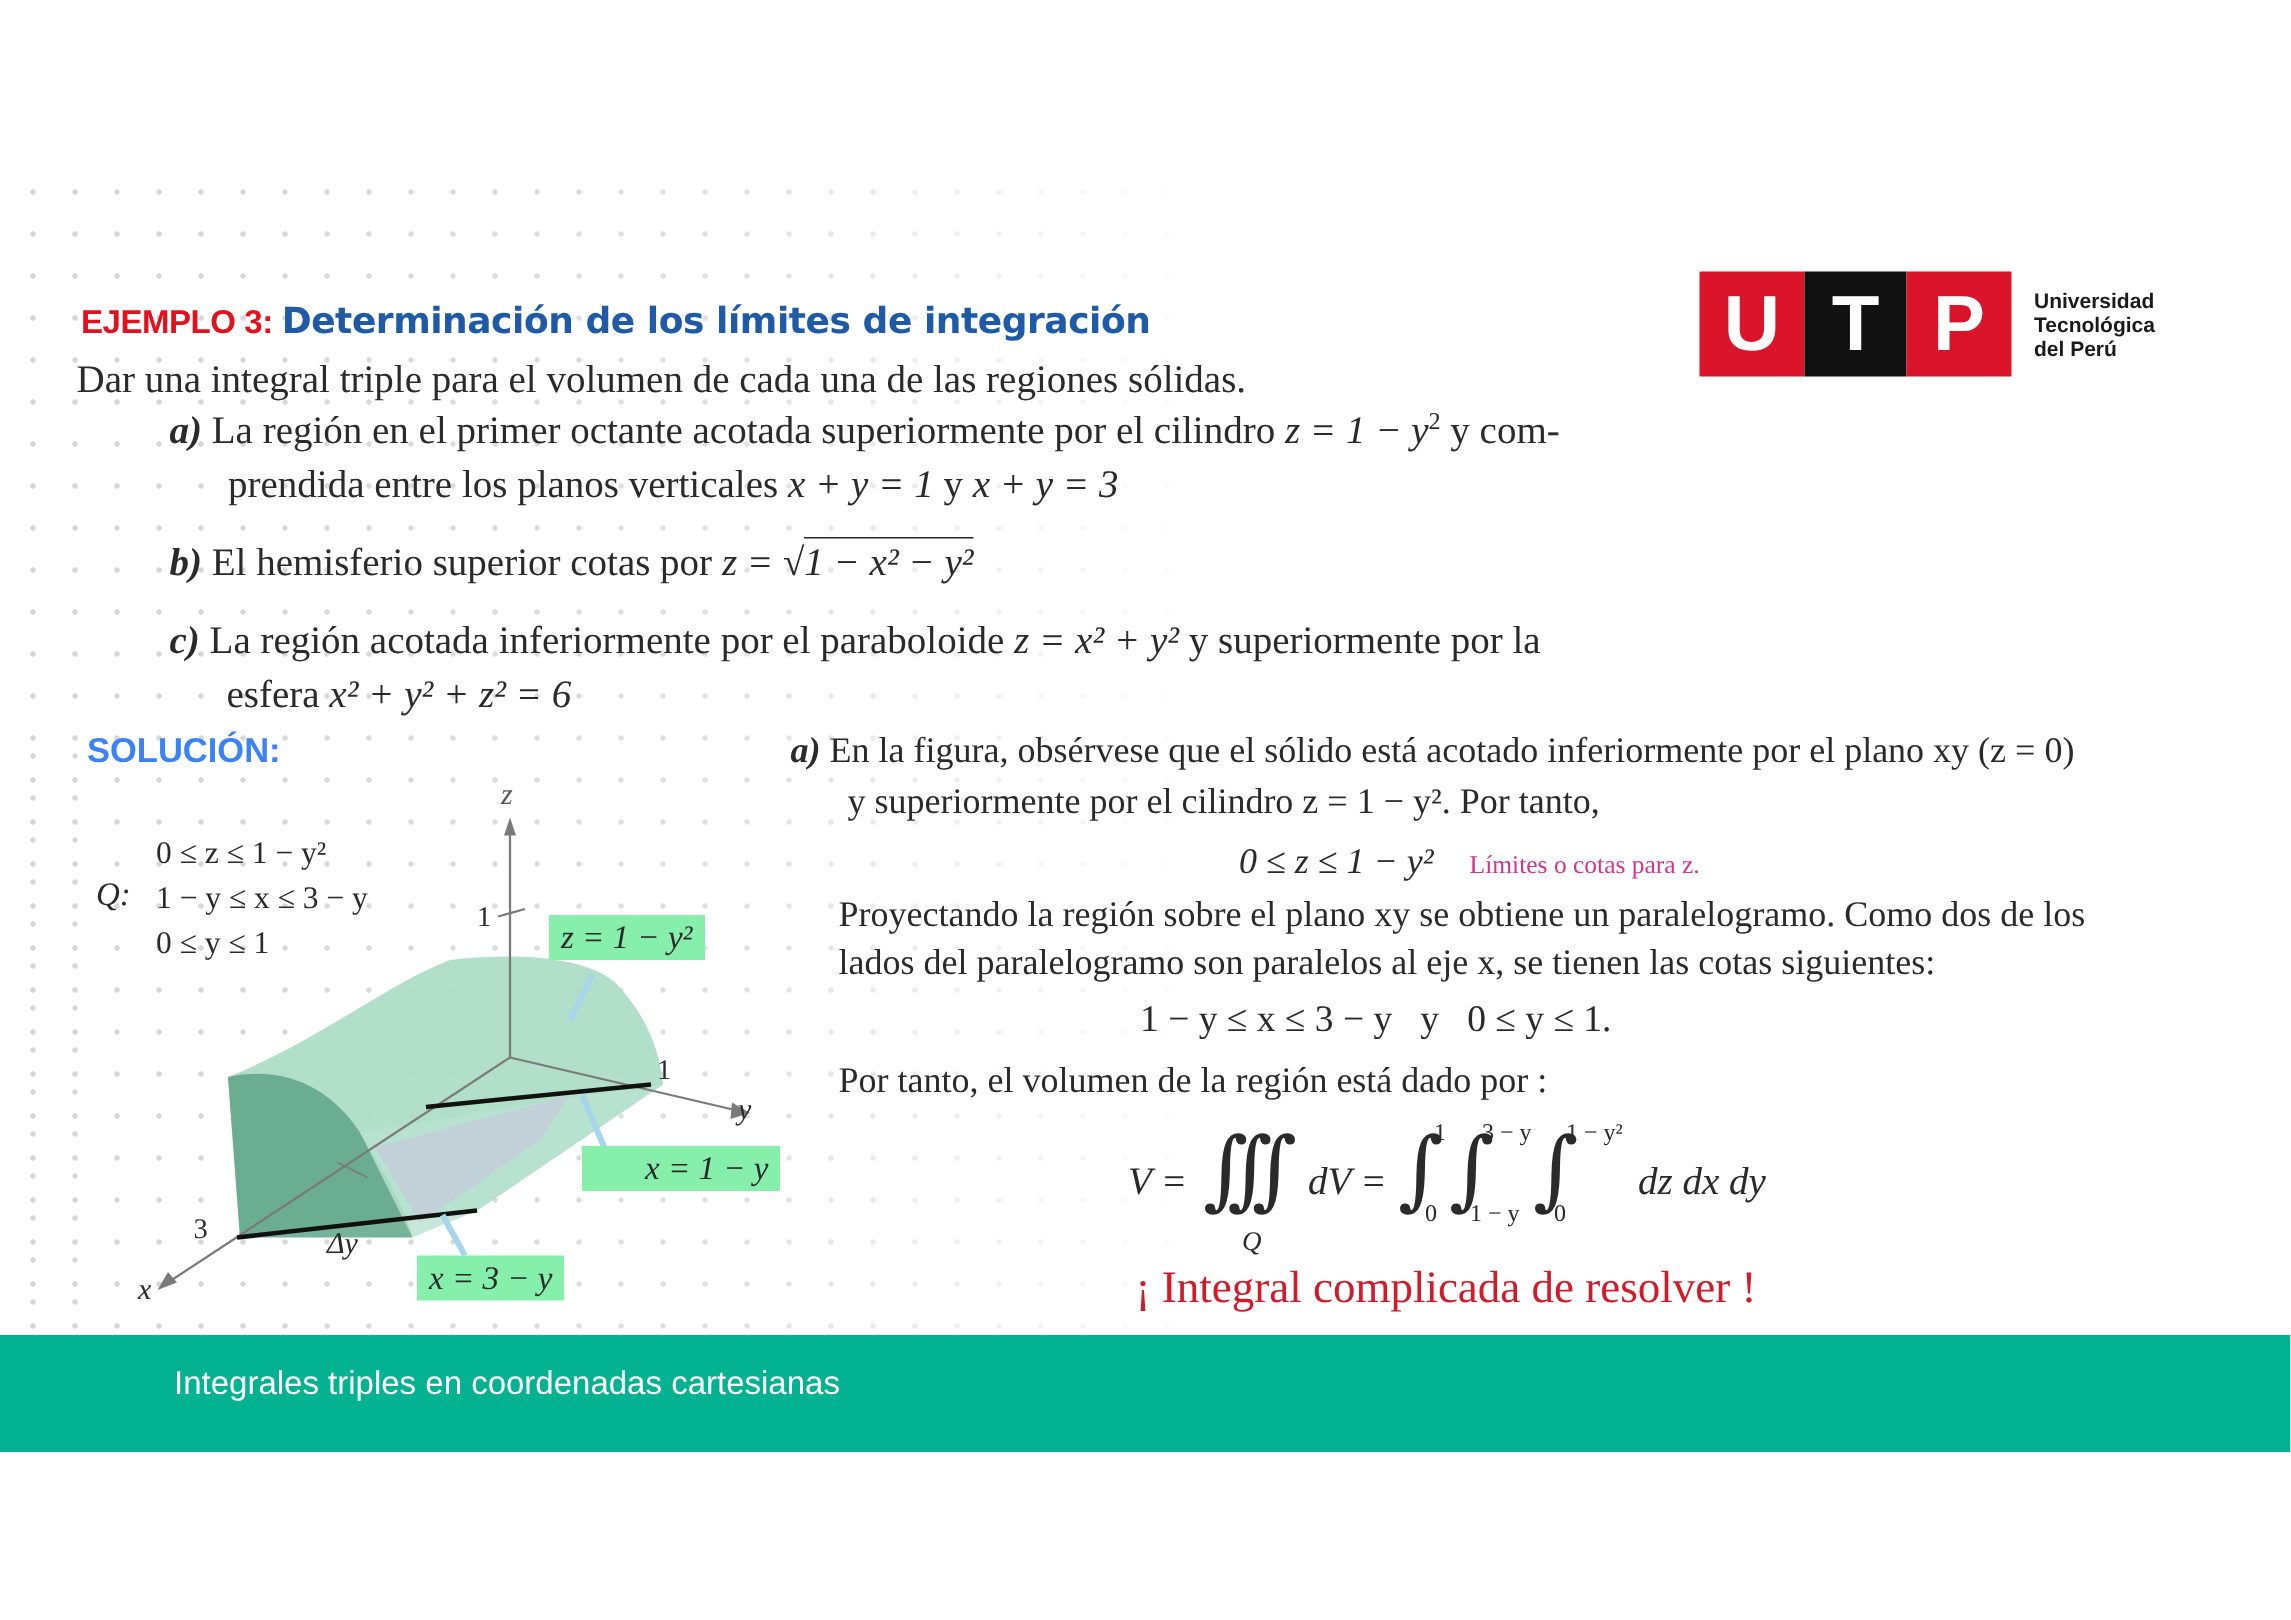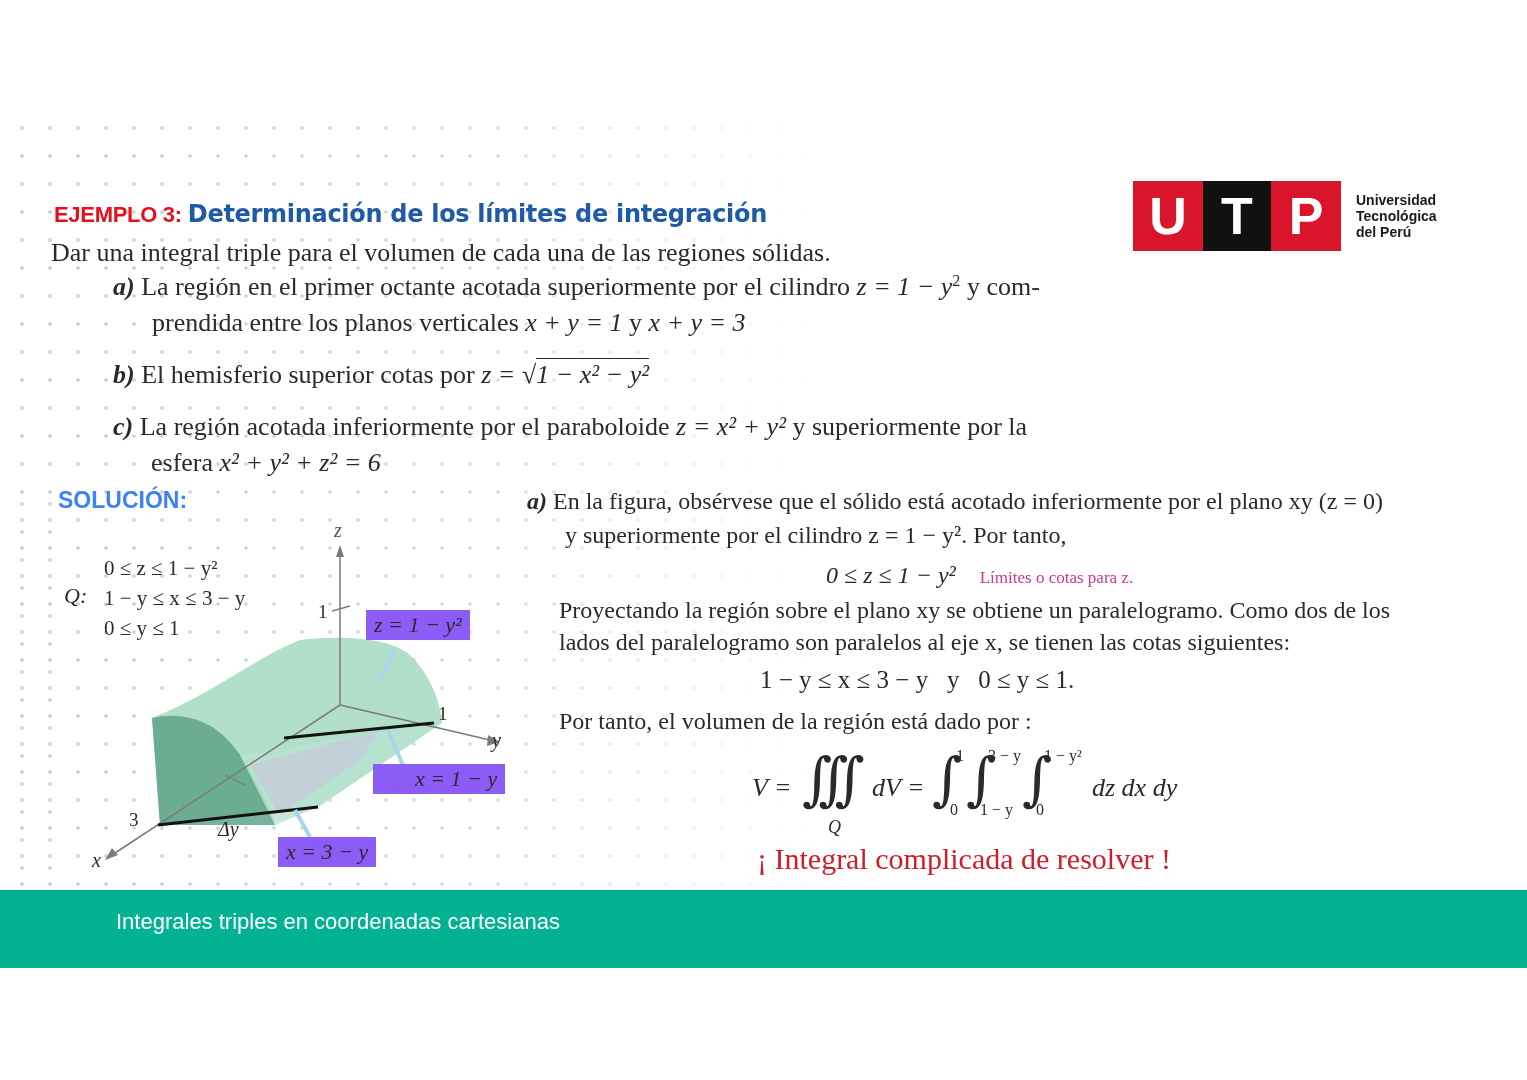--- a/index.html
+++ b/index.html
@@ -22,21 +22,21 @@
   .b { font-weight:bold; }
   sup { font-size:0.62em; vertical-align:0.55em; line-height:0; }
   .sol { left:58px; top:487px; color:#3b82f6; font-weight:bold; font-size:23px; font-family:"Liberation Sans", sans-serif; }
   .logo { left:1133px; top:181px; width:208px; height:70px; display:flex; }
   .logo .blk { height:70px; display:flex; align-items:center; justify-content:center;
                color:#fff; font-family:"Liberation Sans", sans-serif; font-weight:bold; font-size:52px; }
   .logo-text { left:1356px; top:192px; font-family:"Liberation Sans", sans-serif; font-weight:bold;
                font-size:14px; line-height:16px; color:#1a1a1a; }
   .footer { left:0; top:890px; width:1527px; height:78px; background:#02b291; }
   .footer-text { left:116px; top:909px; color:#ffffff; font-family:"Liberation Sans", sans-serif; font-size:22px; }
-  .fig-label { background:#8b5cf6; font-size:22px; padding:2px 8px; white-space:nowrap; }
+  .fig-label { background:#86efac; font-size:22px; padding:2px 8px; white-space:nowrap; }
   .note { color:#d6338a; font-size:17px; }
   .warn { color:#d01c2a; font-size:30px; }
 </style>
 </head>
 <body>
 
 <div class="dots"></div>
 <div class="dots-left"></div>
 
 <div class="abs title-row">
@@ -118,21 +118,21 @@
   <div class="abs i" style="left:274px;top:4px;font-size:20px;color:#555;">z</div>
   <div class="abs i" style="left:432px;top:214px;font-size:20px;">y</div>
   <div class="abs i" style="left:32px;top:334px;font-size:20px;">x</div>
   <div class="abs" style="left:258px;top:86px;font-size:19px;">1</div>
   <div class="abs" style="left:378px;top:188px;font-size:19px;">1</div>
   <div class="abs" style="left:69px;top:294px;font-size:19px;">3</div>
   <div class="abs i" style="left:158px;top:303px;font-size:20px;">Δy</div>
 
   
   <div class="abs fig-label i" style="left:306px;top:95px;"><span>z = 1 − y²</span></div>
-  <div class="abs fig-label i" style="left:313px;top:249px;padding-left:42px;"><span>x =  1 − y</span></div>
+  <div class="abs fig-label i" style="left:328px;top:249px;padding-left:42px;"><span>x =  1 − y</span></div>
   <div class="abs fig-label i" style="left:218px;top:322px;"><span>x = 3 − y</span></div>
 </div>
 
 <div class="abs txt" style="left:527px;top:484px;font-size:24px;">
   <span class="b i">a)</span>
   <span>En la figura, obsérvese que el sólido está acotado inferiormente por el plano xy (z = 0)</span>
 </div>
 <div class="abs txt" style="left:565px;top:518px;font-size:24px;">y superiormente por el cilindro z = 1 − y². Por tanto,</div>
 
 <div class="abs txt" style="left:826px;top:558px;font-size:24px;">

